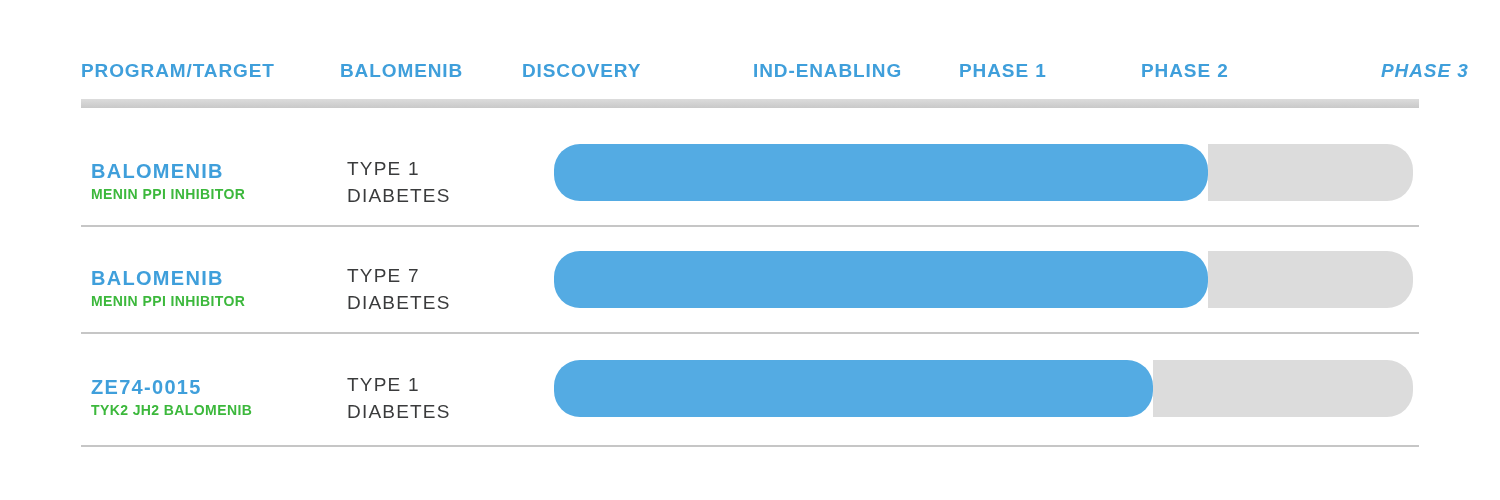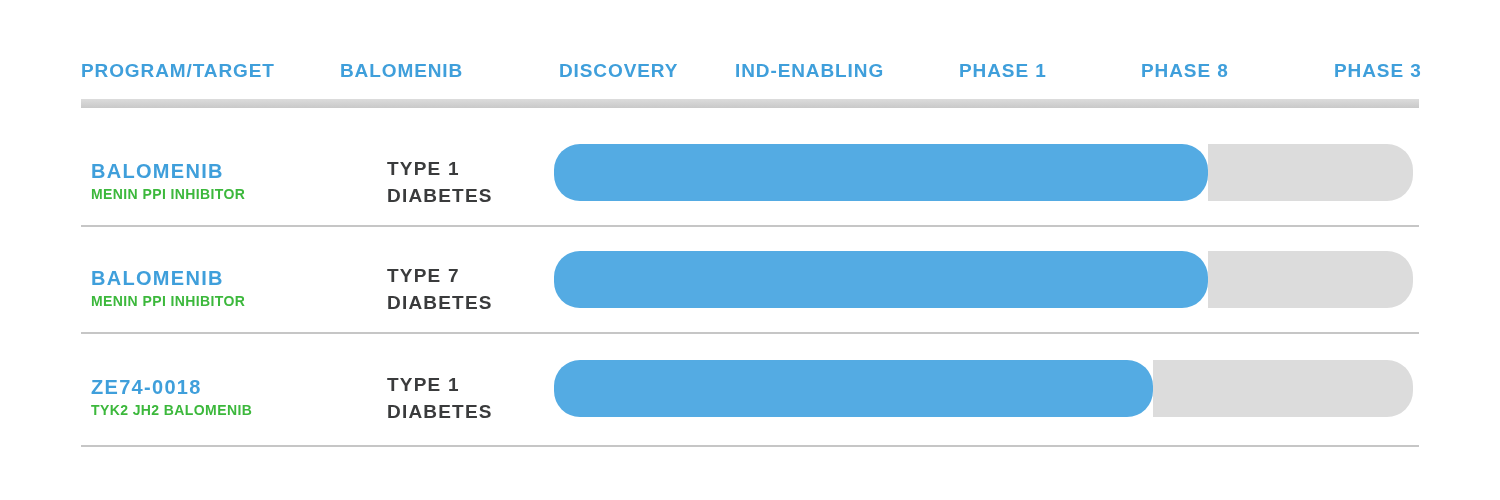--- a/index.html
+++ b/index.html
@@ -18,25 +18,25 @@
     top: 61px;
     font-size: 19px;
     font-weight: 700;
     letter-spacing: 0.9px;
     color: var(--header-text, #3f9fdb);
     white-space: nowrap;
     line-height: 20px;
   }
   .col-program      { left: 81px; }
   .col-indication   { left: 340px; }
-  .col-discovery    { left: 559px; text-align: right; }
-  .col-ind-enabling { left: 735px; }
+  .col-discovery    { left: 522px; text-align: right; }
+  .col-ind-enabling { left: 753px; }
   .col-phase1       { left: 959px; text-align: right; }
   .col-phase2       { left: 1141px; }
-  .col-phase3       { left: 1334px; }
+  .col-phase3       { left: 1381px; font-style: italic; }
 
   .header-rule {
     position: absolute;
     top: 99px; left: 81px;
     width: 1338px; height: 9px;
     background: linear-gradient(var(--header-rule, #dcdcdc), #c9c9c9);
   }
 
   
   .row { position: absolute; left: 10px; width: 1500px; height: 90px; }
@@ -54,25 +54,24 @@
   .target {
     position: absolute; left: 81px; top: 42px;
     font-size: 14px; font-weight: 700;
     letter-spacing: 0.4px; line-height: 17px;
     color: var(--target-text, #3cb83c);
     white-space: nowrap;
     text-align: right;
   }
   .indication {
     position: absolute; left: 337px; top: 11px;
-    font-size: 19px; font-weight: 700;
+    font-size: 19px; font-weight: 400;
     letter-spacing: 1.2px; line-height: 27px;
     color: var(--indication-text, #3a3b3c);
     white-space: nowrap;
-    margin-left: 40px;
   }
 
   
   .track {
     position: absolute; left: 544px; top: 0;
     width: 859px; height: 57px;
     display: flex; align-items: stretch;
     background: transparent;
   }
   .fill {
@@ -101,21 +100,21 @@
 </head>
 <body>
 
 <div class="canvas">
 
   <div class="col-label col-program">PROGRAM/TARGET</div>
   <div class="col-label col-indication">BALOMENIB</div>
   <div class="col-label col-discovery">DISCOVERY</div>
   <div class="col-label col-ind-enabling">IND-ENABLING</div>
   <div class="col-label col-phase1">PHASE 1</div>
-  <div class="col-label col-phase2">PHASE 8</div>
+  <div class="col-label col-phase2">PHASE 2</div>
   <div class="col-label col-phase3">PHASE 3</div>
 
   <div class="header-rule"></div>
 
   <div class="row row-1">
     <div class="program">BALOMENIB</div>
     <div class="target">MENIN PPI INHIBITOR</div>
     <div class="indication">
       <div>TYPE 1</div>
       <div>DIABETES</div>
@@ -135,21 +134,21 @@
       <div>DIABETES</div>
     </div>
     <div class="track">
       <div class="fill" style="width: 76.1%;"></div>
       <div class="remainder"></div>
     </div>
   </div>
   <div class="divider divider-2"></div>
 
   <div class="row row-3">
-    <div class="program">ZE74-0018</div>
+    <div class="program">ZE74-0015</div>
     <div class="target">TYK2 JH2 BALOMENIB</div>
     <div class="indication">
       <div>TYPE 1</div>
       <div>DIABETES</div>
     </div>
     <div class="track">
       <div class="fill" style="width: 69.7%;"></div>
       <div class="remainder"></div>
     </div>
   </div>

